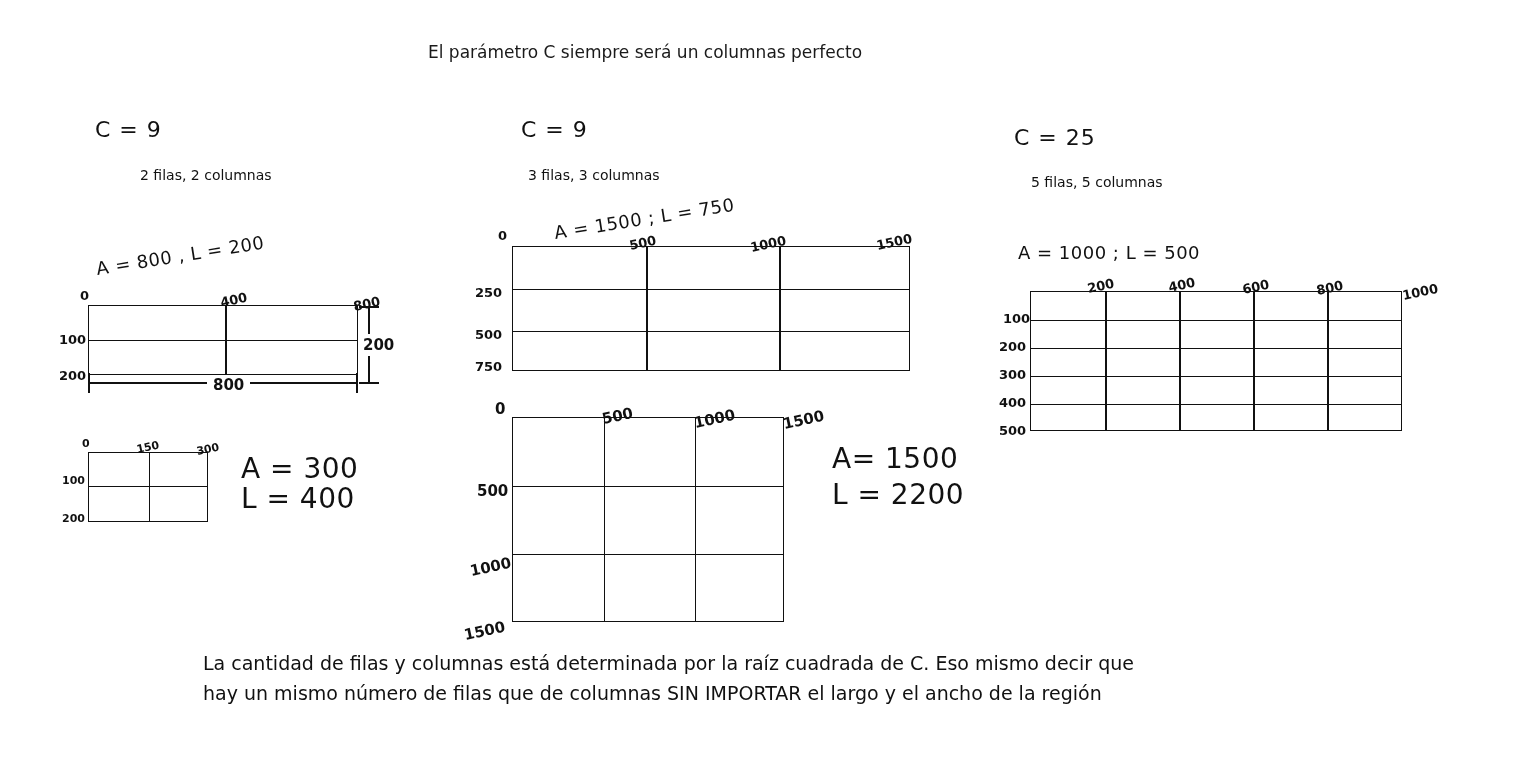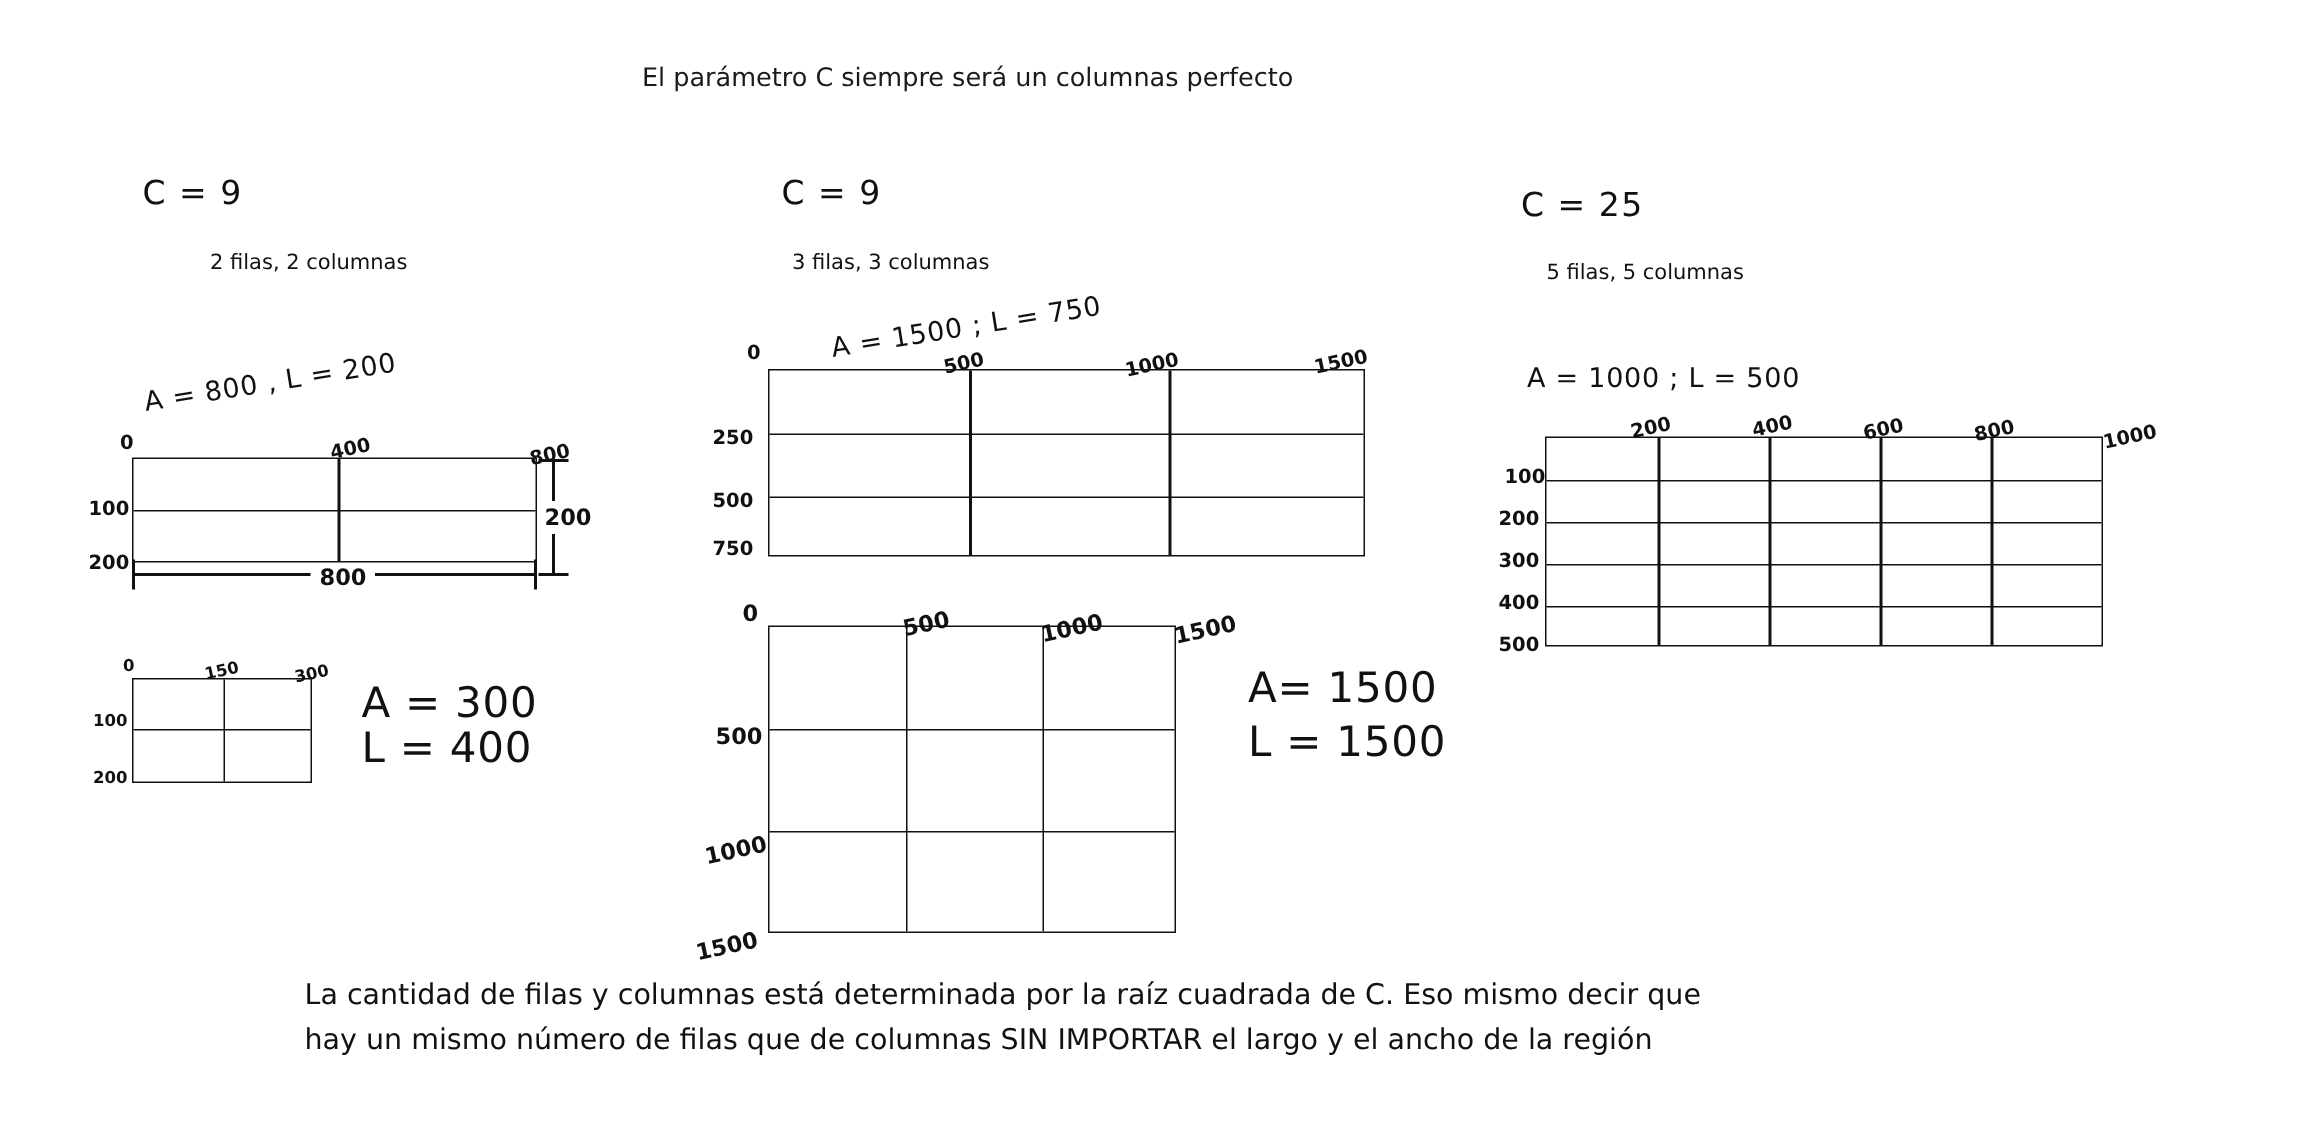--- a/index.html
+++ b/index.html
@@ -149,21 +149,21 @@
   <div class="vline" style="left:182px;"></div>
 </div>
 <div class="abs tick-label" style="left:495px; top:400px; font-size:15px;">0</div>
 <div class="abs tick-label rot-a" style="left:604px; top:410px; font-size:15px;">500</div>
 <div class="abs tick-label rot-a" style="left:696px; top:414px; font-size:15px;">1000</div>
 <div class="abs tick-label rot-a" style="left:785px; top:415px; font-size:15px;">1500</div>
 <div class="abs tick-label" style="left:477px; top:482px; font-size:15px;">500</div>
 <div class="abs tick-label rot-a" style="left:472px; top:562px; font-size:15px;">1000</div>
 <div class="abs tick-label rot-a" style="left:466px; top:626px; font-size:15px;">1500</div>
 <div class="abs big-label" style="left:832px; top:442px;">A= 1500</div>
-<div class="abs big-label" style="left:832px; top:478px;">L = 1500</div>
+<div class="abs big-label" style="left:832px; top:478px;">L = 2200</div>
 
 <div class="abs section-title" style="left:1014px; top:125px;">C = 25</div>
 <div class="abs section-sub" style="left:1031px; top:174px;">5 filas, 5 columnas</div>
 
 <div class="abs hand-label" style="left:1018px; top:228px;margin-top:14px;">A = 1000  ;   L = 500</div>
 
 <div class="grid" style="left:1030px; top:291px; width:372px; height:140px;">
   <div class="hline" style="top:28px;"></div>
   <div class="hline" style="top:56px;"></div>
   <div class="hline" style="top:84px;"></div>

